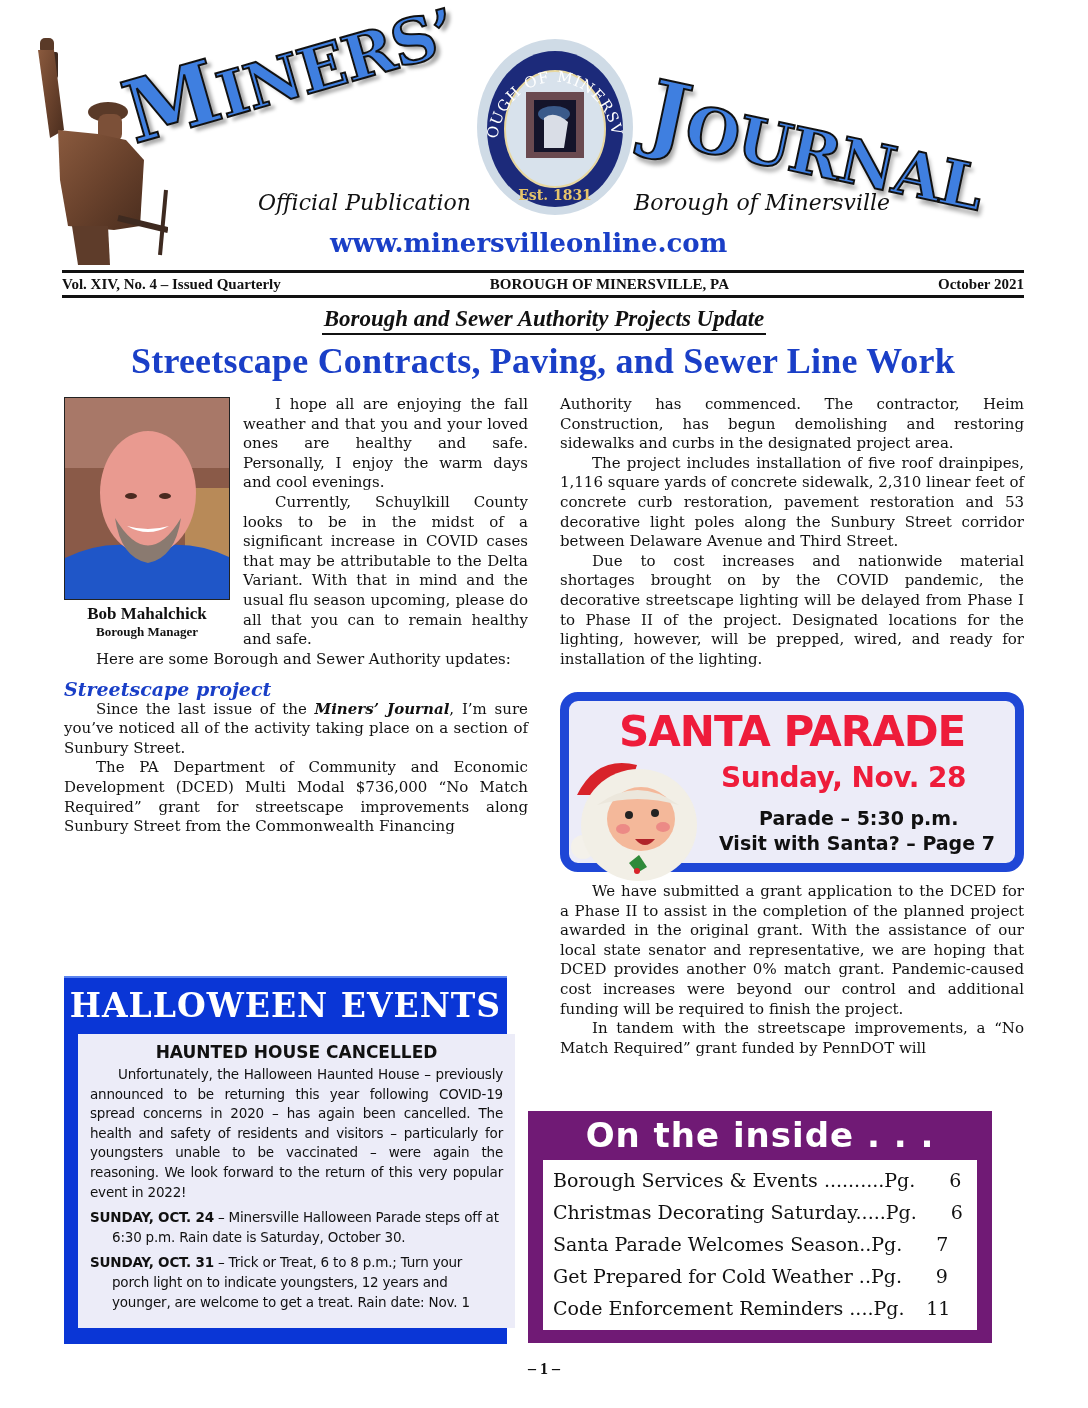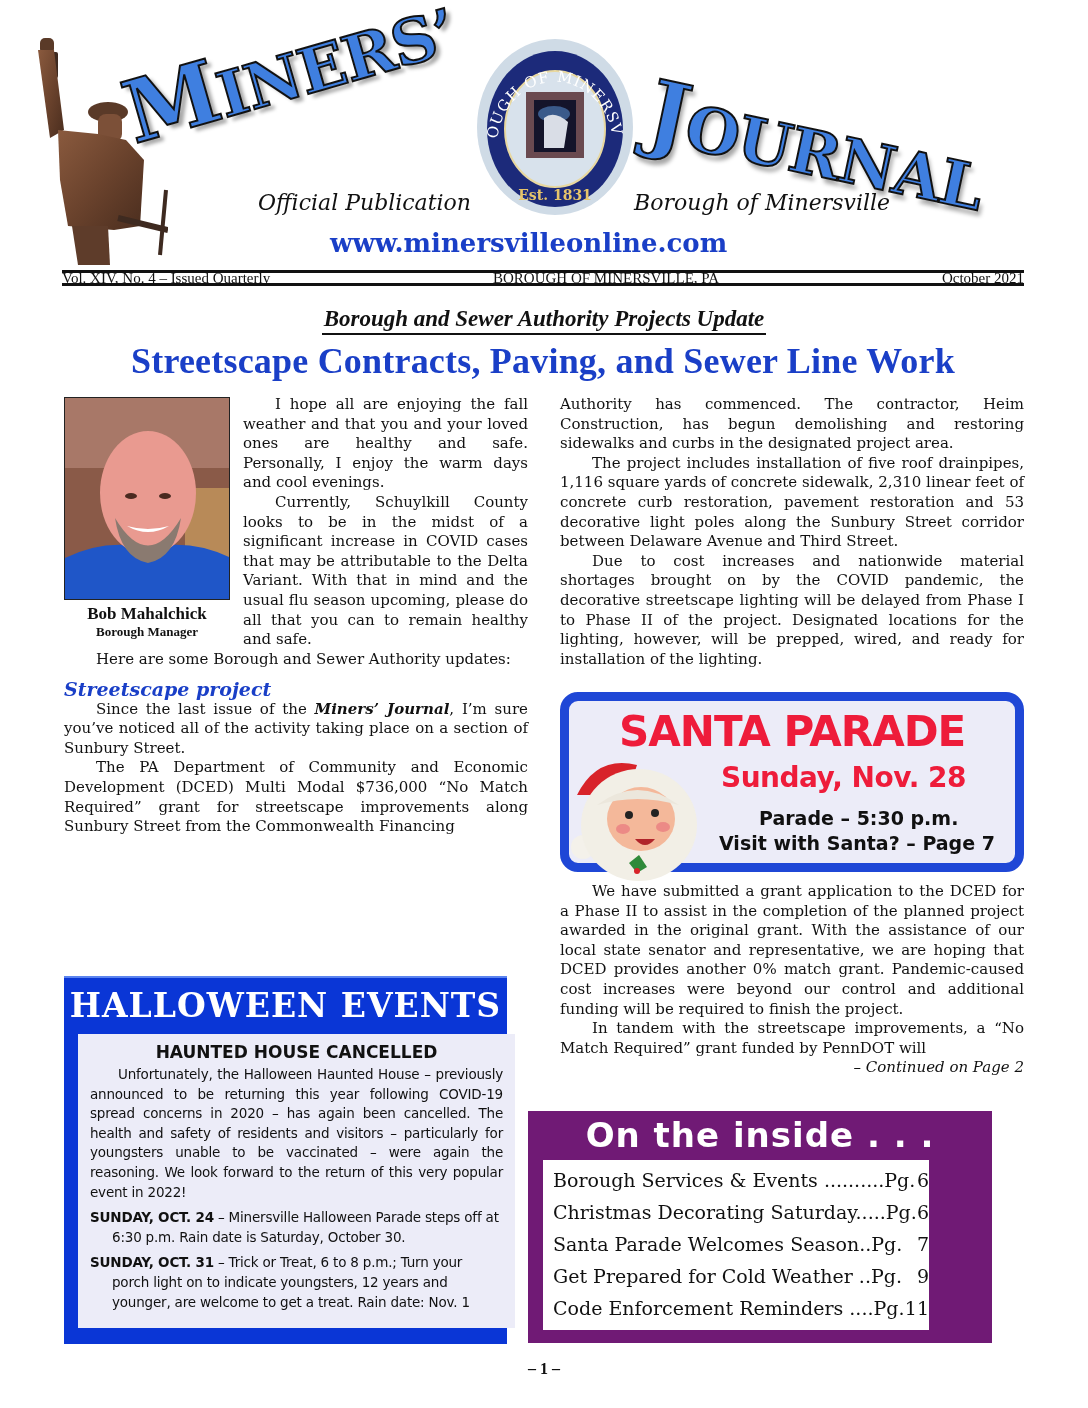--- a/index.html
+++ b/index.html
@@ -18,21 +18,21 @@
   .title-miners { left: 140px; top: 62px; font-size: 86px; transform: rotate(-16deg); transform-origin: left bottom; }
   .title-miners .small { font-size: 62px; }
   .title-journal { left: 660px; top: 60px; font-size: 86px; transform: rotate(12deg); transform-origin: left top; }
   .title-journal .small { font-size: 62px; }
   .seal { position: absolute; left: 476px; top: 38px; width: 158px; height: 178px; }
   .sub-left { position: absolute; left: 258px; top: 190px; font-family: "DejaVu Serif", serif; font-style: italic; font-size: 22px; color: #111; }
   .sub-right { position: absolute; left: 634px; top: 190px; font-family: "DejaVu Serif", serif; font-style: italic; font-size: 22px; color: #111; }
   .website { position: absolute; left: 330px; top: 228px; font-family: "DejaVu Serif", serif; font-weight: bold; font-size: 26px; color: #1a3fc7; letter-spacing: 0px; }
 
   
-  .infobar { position: absolute; left: 62px; top: 270px; width: 962px; height: 16px; border-top: 3px solid #111; border-bottom: 3px solid #111; display: flex; justify-content: space-between; align-items: center; font-family: "Liberation Serif", serif; font-weight: normal; font-size: 15px; }
+  .infobar { position: absolute; left: 62px; top: 270px; width: 962px; height: 28px; border-top: 3px solid #111; border-bottom: 3px solid #111; display: flex; justify-content: space-between; align-items: center; font-family: "Liberation Serif", serif; font-weight: bold; font-size: 15px; }
   .infobar span { padding-top: 1px; }
 
   
   .kicker { position: absolute; left: 0; width: 1088px; top: 306px; text-align: center; }
   .kicker span { font-family: "Liberation Serif", serif; font-style: italic; font-weight: bold; font-size: 23px; border-bottom: 2px solid #111; padding: 0 2px 2px; }
   .headline { position: absolute; left: 62px; width: 962px; top: 340px; text-align: center; font-family: "Liberation Serif", serif; font-weight: bold; font-size: 36px; color: #1a3fc7; letter-spacing: 0.2px; }
 
   
   .txt { font-family: "DejaVu Serif", serif; font-size: 15px; line-height: 19.6px; text-align: justify; color: #111; }
   .txt p { text-indent: 32px; }
@@ -61,21 +61,21 @@
   .hw-inner { position: absolute; left: 14px; top: 56px; width: 437px; height: 294px; background: #ececf8; padding: 8px 12px 0 12px; }
   .hw-sub { text-align: center; font-family: "DejaVu Sans", sans-serif; font-weight: bold; font-size: 17px; margin-bottom: 3px; }
   .hw-text { font-family: "DejaVu Sans", sans-serif; font-size: 13.5px; line-height: 19.6px; text-align: justify; letter-spacing: -0.2px; }
   .hw-text p.indent { text-indent: 28px; }
   .hw-event { font-family: "DejaVu Sans", sans-serif; font-size: 13.5px; line-height: 19.6px; margin-top: 6px; padding-left: 22px; text-indent: -22px; letter-spacing: -0.2px; }
   .hw-event b { font-weight: bold; }
 
   
   .inside-box { position: absolute; left: 528px; top: 1111px; width: 464px; height: 232px; background: #701a75; }
   .inside-title { position: absolute; left: 0; width: 100%; top: 4px; text-align: center; font-family: "DejaVu Sans", sans-serif; font-weight: bold; font-size: 34px; color: #ffffff; letter-spacing: 1px; }
-  .inside-inner { position: absolute; left: 15px; top: 49px; width: 386px; height: 170px; background: #ffffff; padding: 4px 0 0 10px; }
+  .inside-inner { position: absolute; left: 15px; top: 49px; width: 434px; height: 170px; background: #ffffff; padding: 4px 0 0 10px; }
   .inside-row { display: flex; font-family: "DejaVu Serif", serif; font-size: 19px; line-height: 32px; white-space: nowrap; }
   .inside-row .lbl { flex: 0 0 auto; }
   .inside-row .pg { flex: 0 0 auto; margin-left: 0; }
   .inside-row .num { width: 46px; text-align: right; }
 
   .folio { position: absolute; left: 0; width: 1088px; top: 1360px; text-align: center; font-family: "Liberation Serif", serif; font-weight: bold; font-size: 16px; }
 </style>
 </head>
 <body>
 
@@ -191,21 +191,20 @@
     <ellipse cx="96" cy="72" rx="7" ry="5" fill="#ec8a86"></ellipse>
     <path d="M68 84 Q78 96 88 84 Z" fill="#b0242a"></path>
     <path d="M62 108 L72 100 L80 112 L70 118 Z" fill="#2f8a3a"></path>
     <circle cx="70" cy="116" r="3" fill="#d8232a"></circle>
   </svg>
 </div>
 
 <div class="txt col-right-mid">
   <p>We have submitted a grant application to the DCED for a Phase II to assist in the completion of the planned project awarded in the original grant. With the assistance of our local state senator and representative, we are hoping that DCED provides another 0% match grant. Pandemic-caused cost increases were beyond our control and additional funding will be required to finish the project.</p>
   <p>In tandem with the streetscape improvements, a “No Match Required” grant funded by PennDOT will</p>
-  <p class="continued">– Continued on Page 2</p>
 </div>
 
 <div class="hw-box">
   <div class="hw-title">HALLOWEEN EVENTS</div>
   <div class="hw-inner">
     <div class="hw-sub">HAUNTED HOUSE CANCELLED</div>
     <div class="hw-text">
         <p class="indent">Unfortunately, the Halloween Haunted House – previously announced to be returning this year following COVID-19 spread concerns in 2020 – has again been cancelled. The health and safety of residents and visitors – particularly for youngsters unable to be vaccinated – were again the reasoning. We look forward to the return of this very popular event in 2022!</p>
       </div>
     <div class="hw-event"><b>SUNDAY, OCT. 24</b><span> – Minersville Halloween Parade steps off at 6:30 p.m. Rain date is Saturday, October 30.</span></div>

